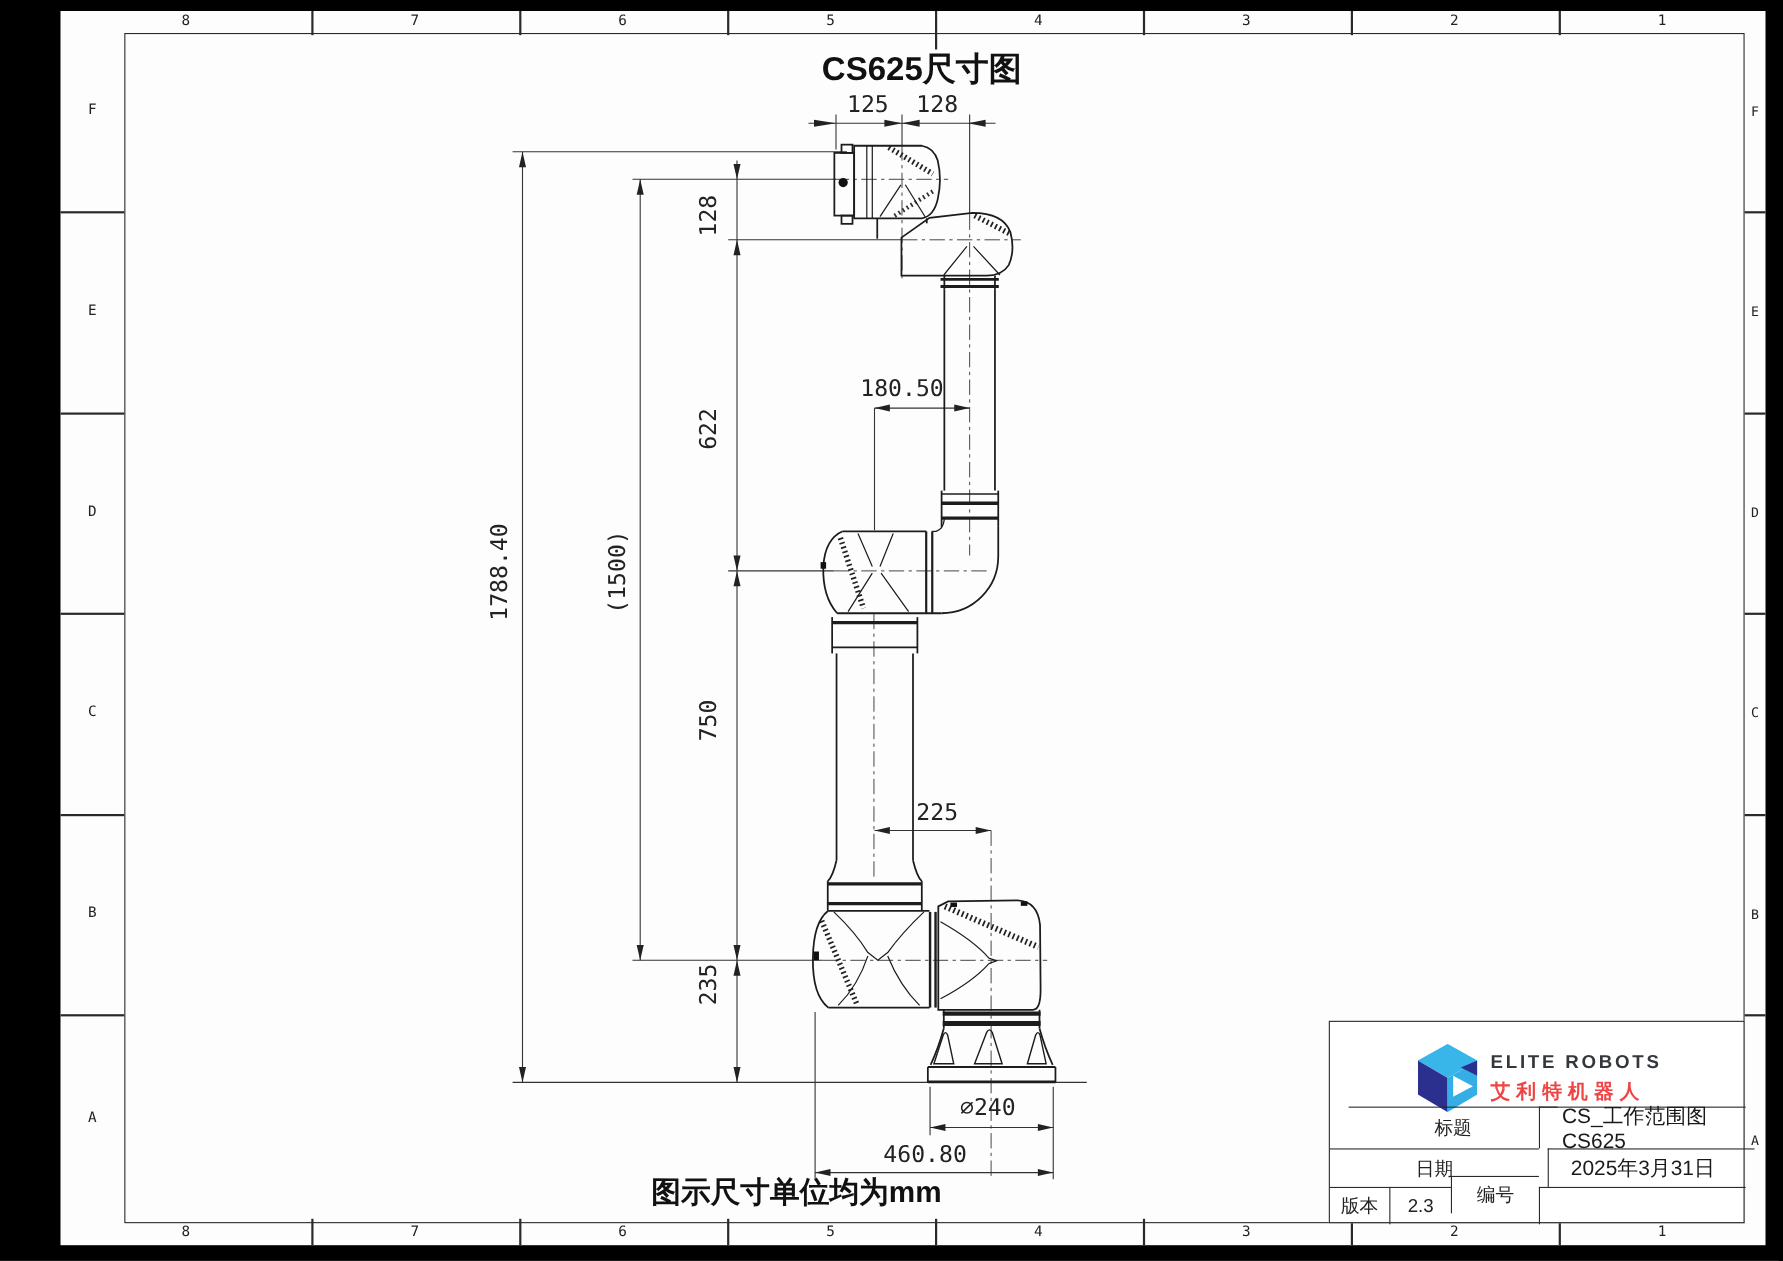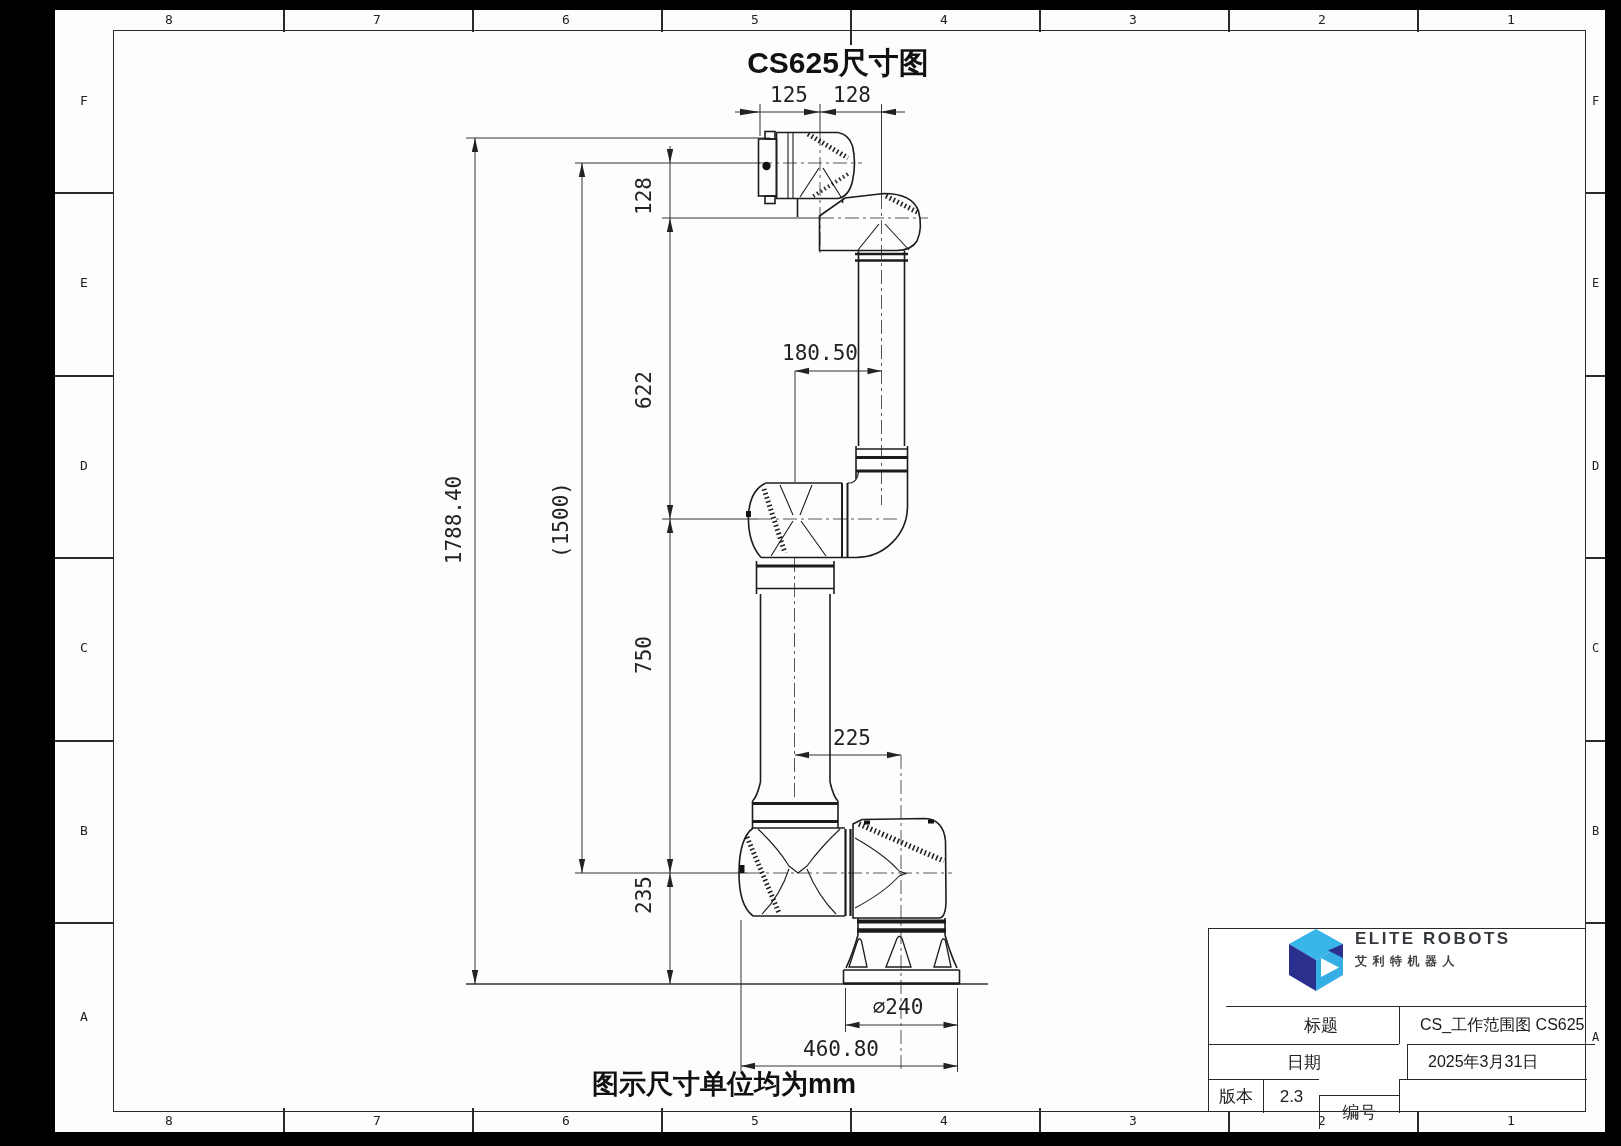--- a/index.html
+++ b/index.html
@@ -16,26 +16,26 @@
            font-size:12px;color:#222;}
   .tickV{position:absolute;width:1.5px;background:#2a2a2a;}
   .tickH{position:absolute;height:1.5px;background:#2a2a2a;}
   svg{position:absolute;left:0;top:0;}
   
   #tblock{position:absolute;left:1208px;top:928px;width:378px;height:184px;
           border:1.6px solid #2a2a2a;box-sizing:border-box;background:#fff;font-family:"Liberation Sans",sans-serif;}
   #tblock .cell{position:absolute;box-sizing:border-box;border-left:1.2px solid #2a2a2a;
                 border-top:1.2px solid #2a2a2a;display:flex;align-items:center;}
   #tblock .lab{justify-content:center;font-size:17px;color:#222;}
-  #tblock .val{font-size:16px;color:#1a1a1a;padding-left:20px;}
-  #logoRow{position:absolute;left:0;top:0;width:378px;height:77px;display:flex;
-           }
+  #tblock .val{font-size:19px;color:#1a1a1a;padding-left:20px;}
+  #logoRow{position:absolute;left:0;top:12px;width:378px;height:77px;display:flex;
+           align-items:center;}
   #brandTxt{margin-left:12px;}
   #brandEn{font-size:17px;font-weight:bold;letter-spacing:2.5px;color:#34383d;}
-  #brandCn{font-size:12px;font-weight:bold;letter-spacing:5.5px;color:#404040;margin-top:4px;}
+  #brandCn{font-size:18px;font-weight:bold;letter-spacing:5.5px;color:#ef4444;margin-top:4px;}
   .dimtxt{font-family:"DejaVu Sans Mono","Liberation Mono",monospace;fill:#222;font-size:21px;}
   .cjk{font-family:"Liberation Sans",sans-serif;fill:#111;}
 </style>
 </head>
 <body>
 
 <div id="stage">
   <div id="paper"></div>
   <div id="frame"></div>
 
@@ -303,20 +303,20 @@
       </div>
     <div class="cell val" style="left:198px;top:115px;width:188px;height:35px">
         <span>2025年3月31日</span>
       </div>
     <div class="cell lab" style="left:0;top:150px;width:54px;height:34px;border-left:none">
         <span>版本</span>
       </div>
     <div class="cell lab" style="left:54px;top:150px;width:56px;height:34px">
         <span>2.3</span>
       </div>
-    <div class="cell lab" style="left:110px;top:166px;width:80px;height:34px">
+    <div class="cell lab" style="left:110px;top:140px;width:80px;height:34px">
         <span>编号</span>
       </div>
     <div class="cell val" style="left:190px;top:150px;width:188px;height:34px">
         <span></span>
       </div>
   </div>
 </div>
 
 </body></html>

